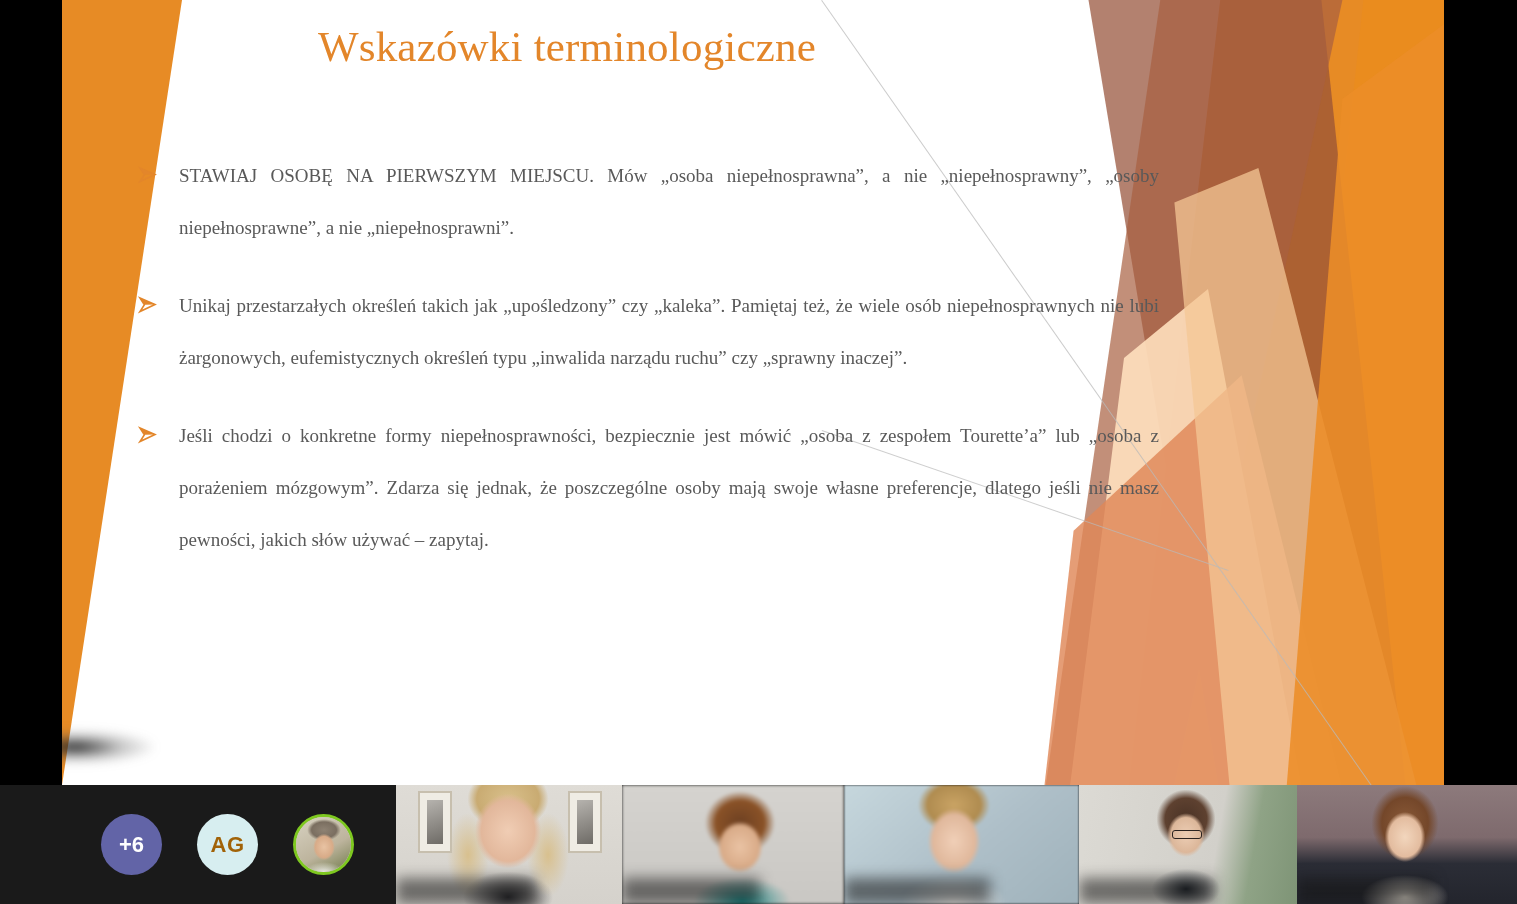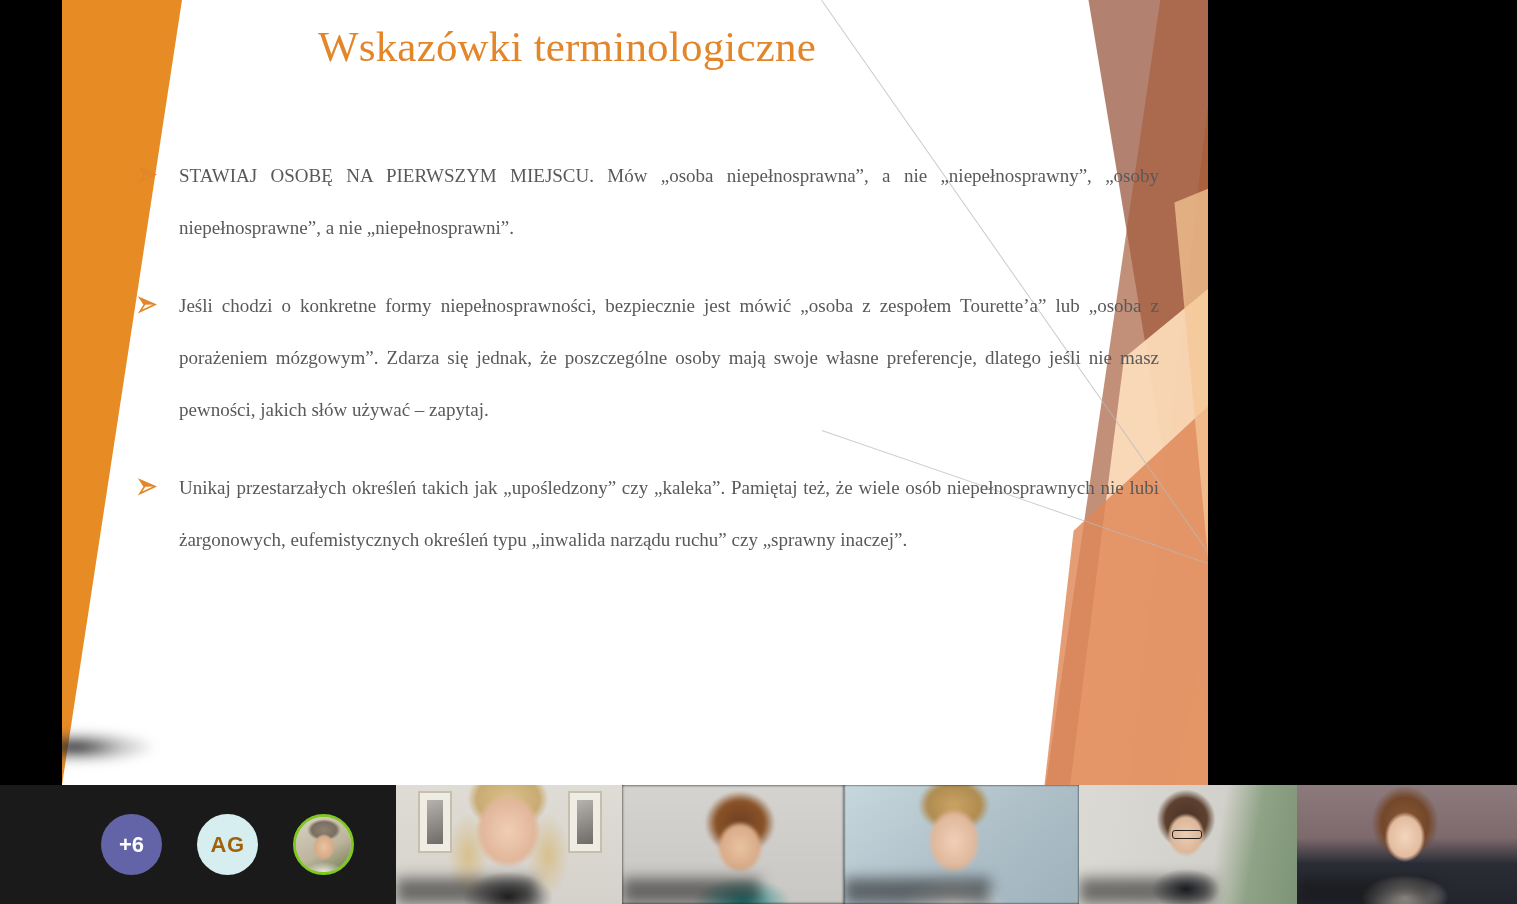--- a/index.html
+++ b/index.html
@@ -8,21 +8,21 @@
   body {
     width:1517px; height:904px;
     font-family:"Liberation Sans", sans-serif;
     overflow:hidden;
     position:relative;
   }
 
   
   .stage {
     position:absolute; left:0; top:0;
-    width:1208px; height:785px;
+    width:1444px; height:785px;
     background:#000;
     overflow:hidden;
   }
 
   
   .slide {
     position:absolute;
     left:62px; top:0;
     width:1398px; height:785px;
     background:#ffffff;
@@ -247,31 +247,31 @@
         <span>STAWIAJ OSOBĘ NA PIERWSZYM MIEJSCU. Mów „osoba niepełnosprawna”, a nie „niepełnosprawny”, „osoby niepełnosprawne”, a nie „niepełnosprawni”.</span>
       </div>
 
       <div class="bullet">
         <span class="arrow">
           <svg width="22" height="22" viewBox="0 0 22 22" aria-hidden="true">
             <path d="M3 4 L18 10.6 L3 17.5 L7.4 10.8 Z" fill="none" stroke="#e3862a" stroke-width="1.6"></path>
             <path d="M3 4 L18 10.6 L7.4 10.8 Z" fill="#e3862a"></path>
           </svg>
         </span>
-        <span> Jeśli chodzi o konkretne formy niepełnosprawności, bezpiecznie jest mówić „osoba z zespołem Tourette’a” lub „osoba z porażeniem mózgowym”. Zdarza się jednak, że poszczególne osoby mają swoje własne preferencje, dlatego jeśli nie masz pewności, jakich słów używać – zapytaj.</span>
+        <span>Unikaj przestarzałych określeń takich jak „upośledzony” czy „kaleka”. Pamiętaj też, że wiele osób niepełnosprawnych nie lubi żargonowych, eufemistycznych określeń typu „inwalida narządu ruchu” czy „sprawny inaczej”.</span>
       </div>
 
       <div class="bullet">
         <span class="arrow">
           <svg width="22" height="22" viewBox="0 0 22 22" aria-hidden="true">
             <path d="M3 4 L18 10.6 L3 17.5 L7.4 10.8 Z" fill="none" stroke="#e3862a" stroke-width="1.6"></path>
             <path d="M3 4 L18 10.6 L7.4 10.8 Z" fill="#e3862a"></path>
           </svg>
         </span>
-        <span>Unikaj przestarzałych określeń takich jak „upośledzony” czy „kaleka”. Pamiętaj też, że wiele osób niepełnosprawnych nie lubi żargonowych, eufemistycznych określeń typu „inwalida narządu ruchu” czy „sprawny inaczej”.</span>
+        <span> Jeśli chodzi o konkretne formy niepełnosprawności, bezpiecznie jest mówić „osoba z zespołem Tourette’a” lub „osoba z porażeniem mózgowym”. Zdarza się jednak, że poszczególne osoby mają swoje własne preferencje, dlatego jeśli nie masz pewności, jakich słów używać – zapytaj.</span>
       </div>
 
     </div>
 
     <div class="nav-blur"></div>
   </div>
 </div>
 
 <div class="filmstrip">
 

